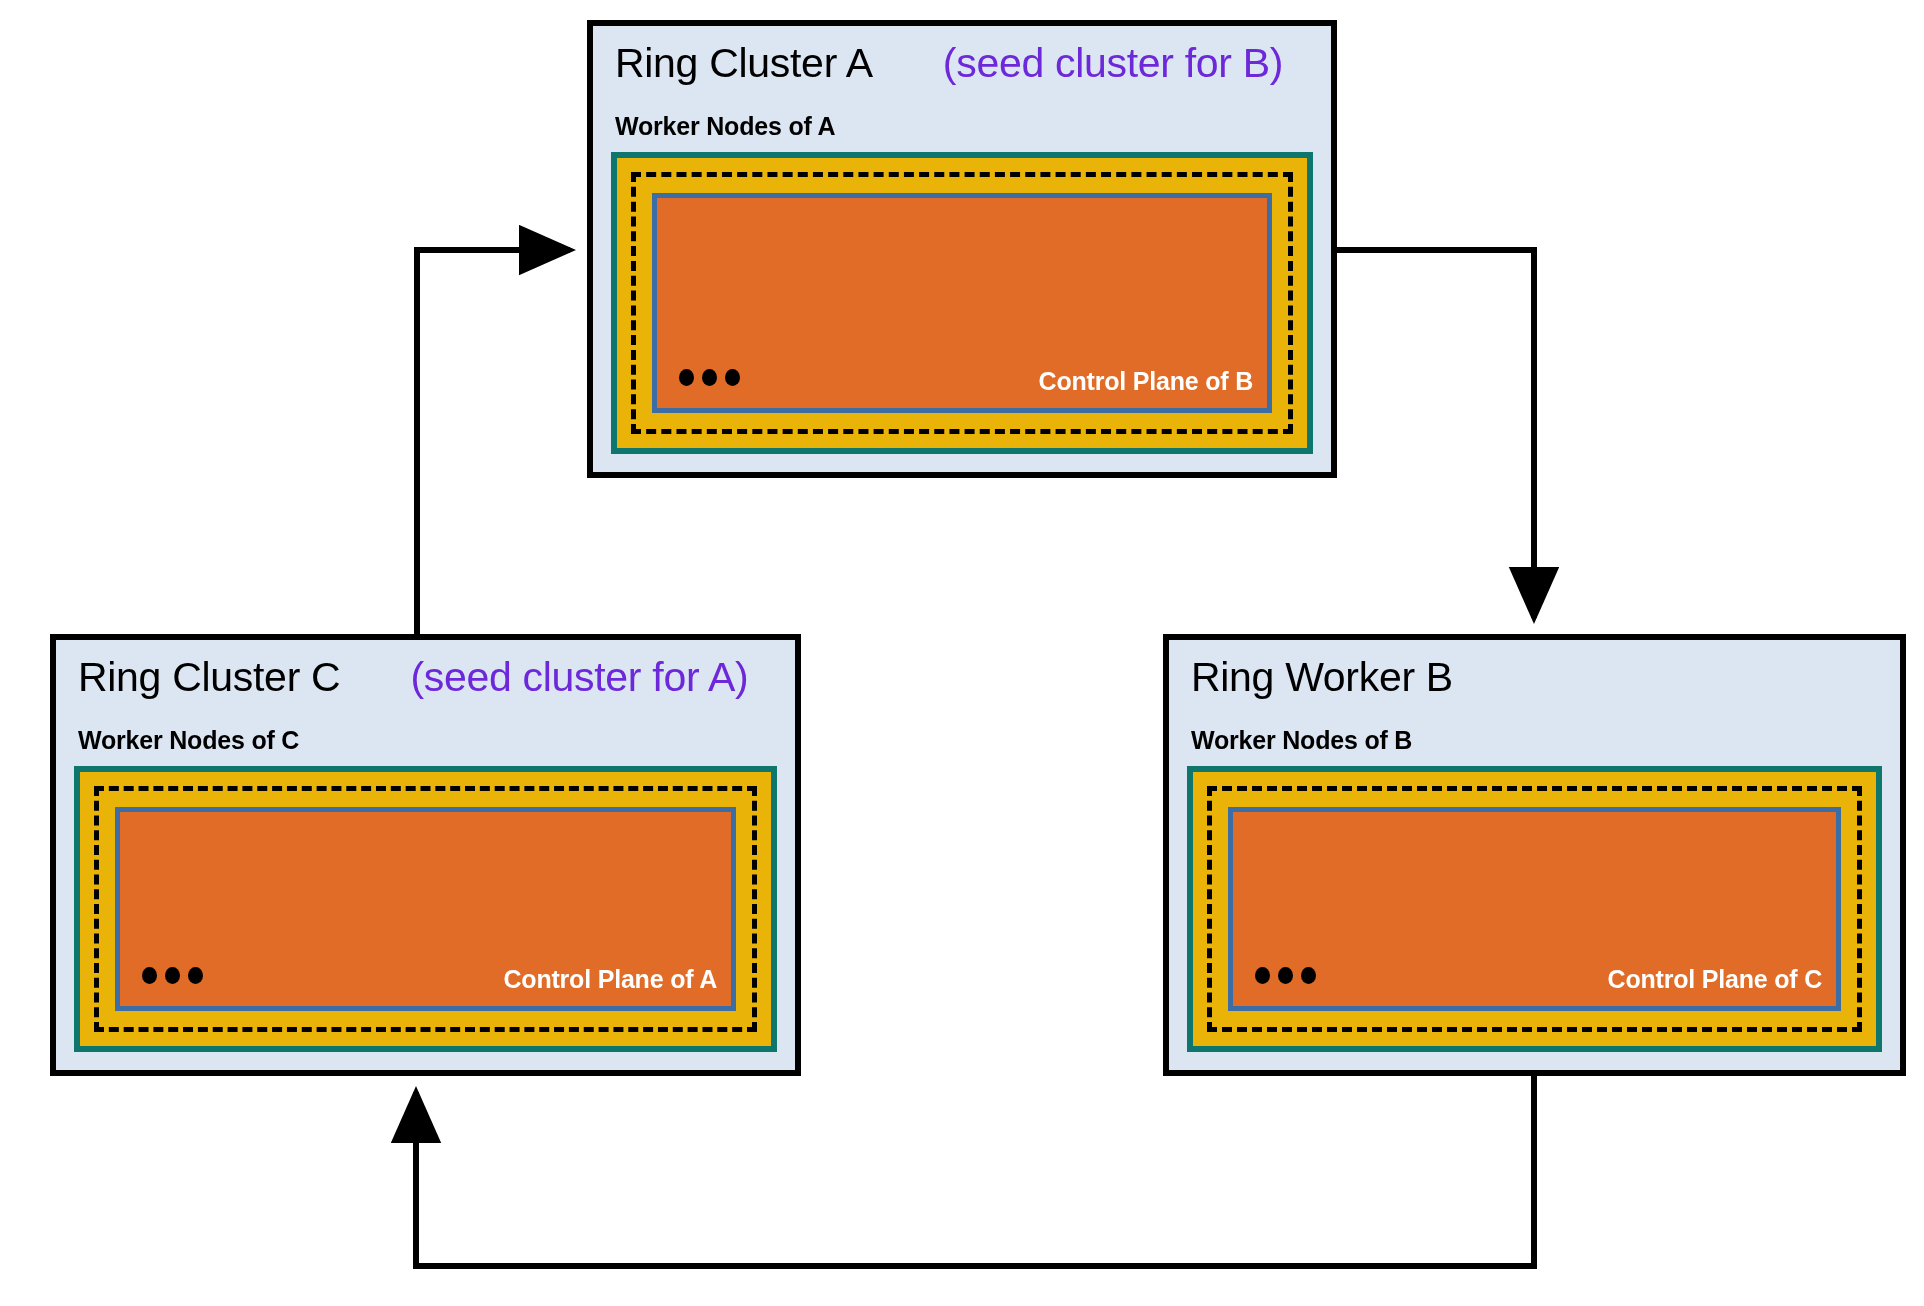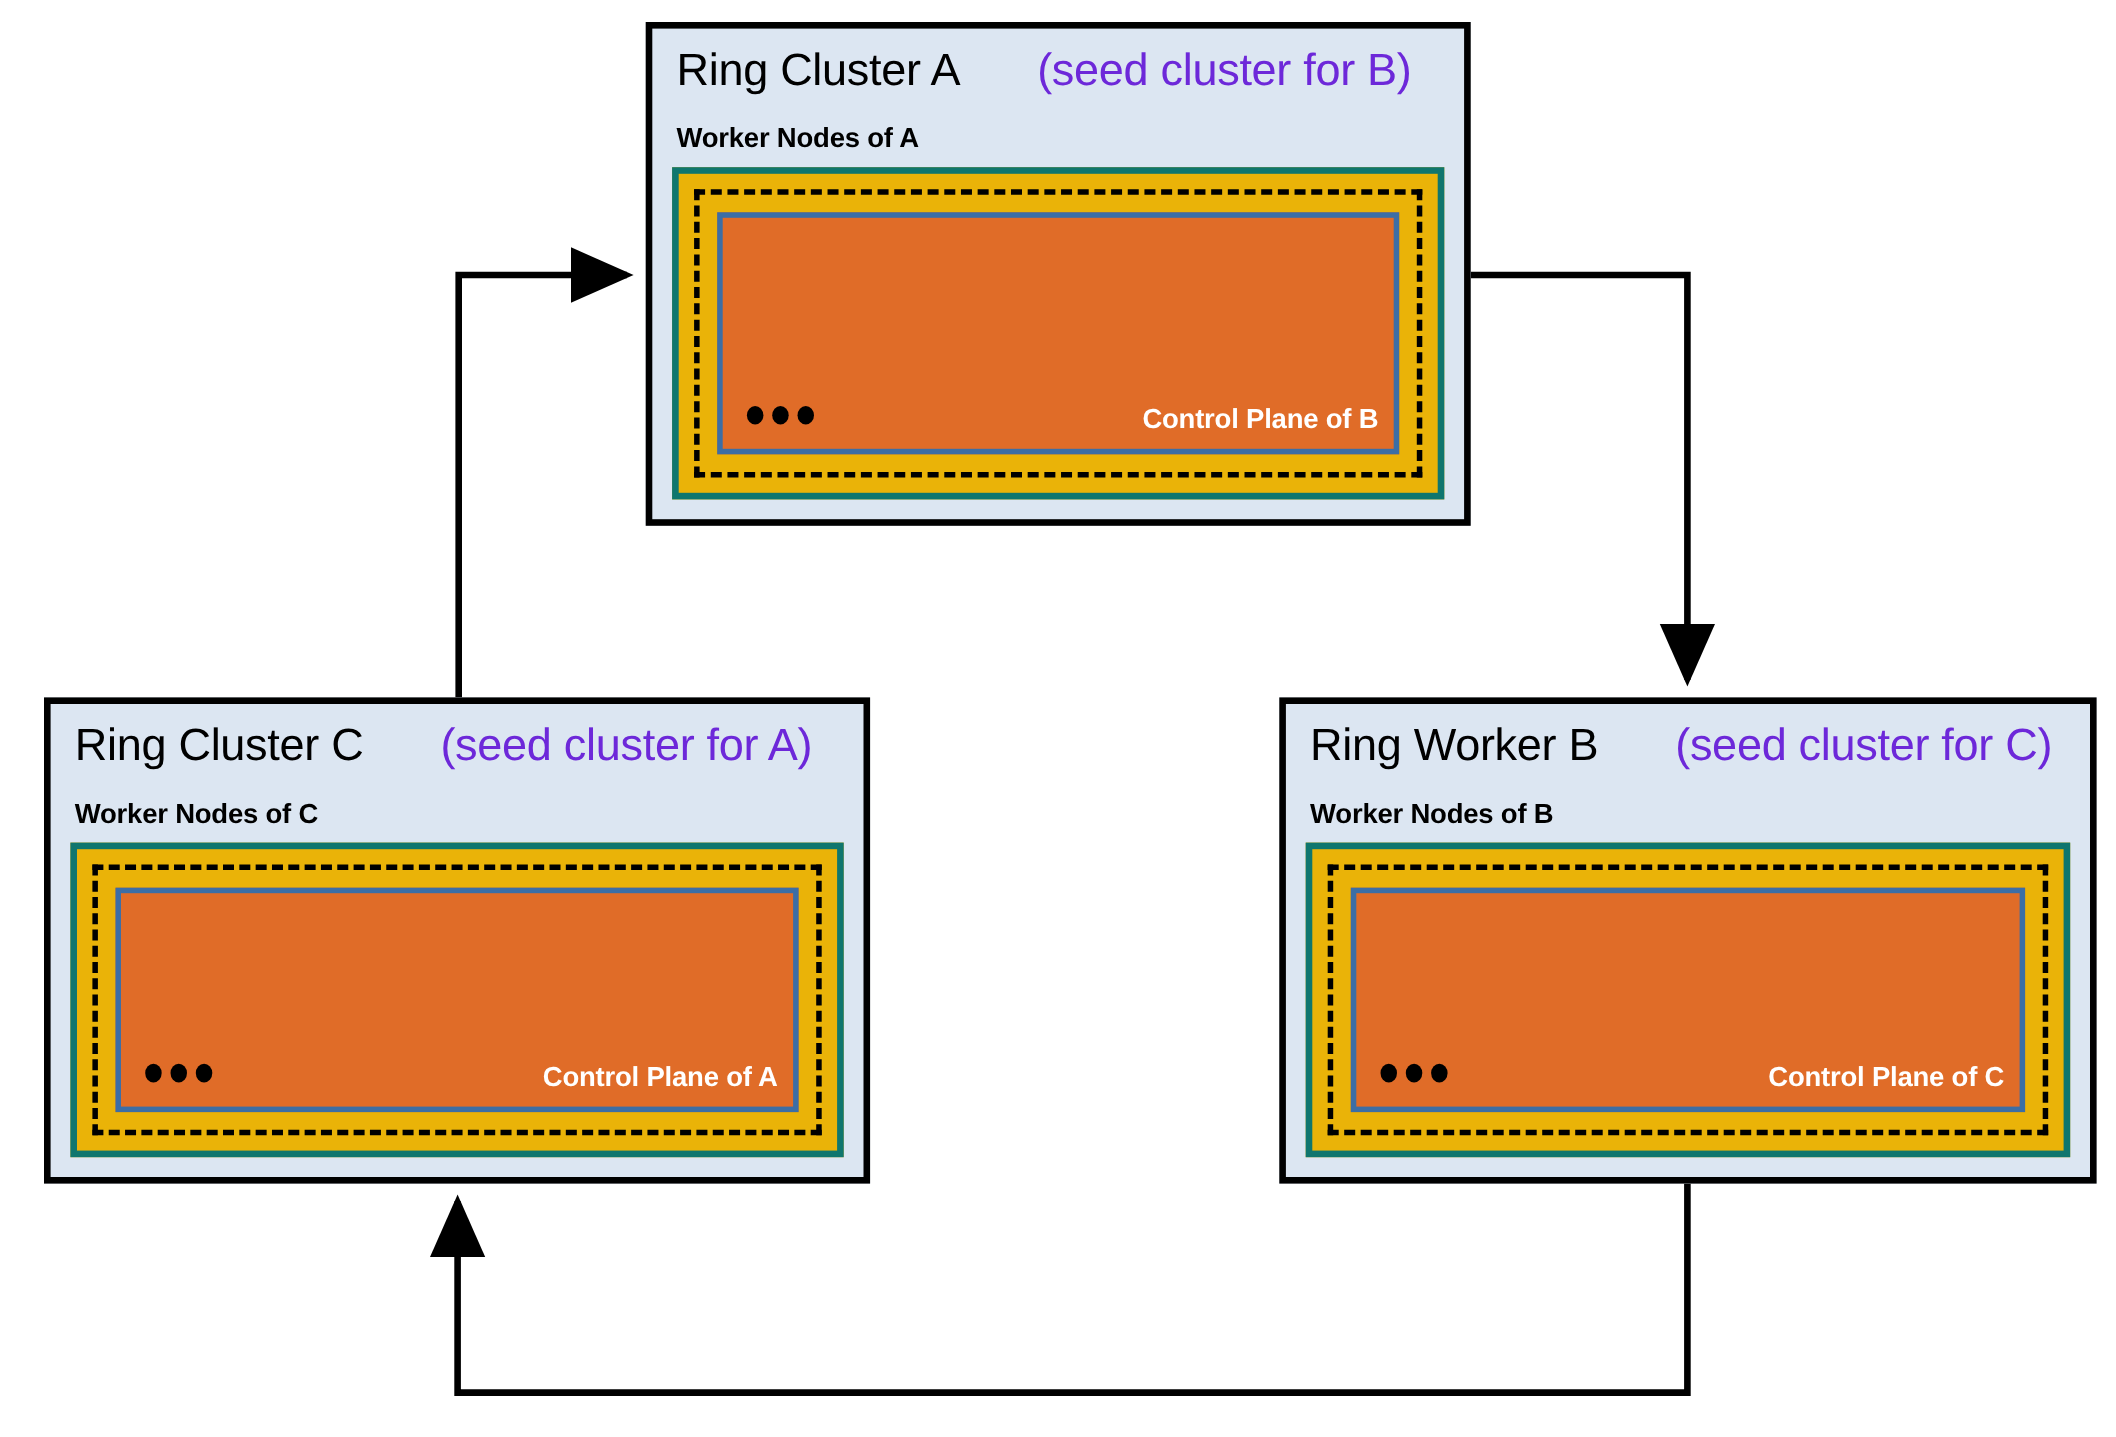--- a/index.html
+++ b/index.html
@@ -118,21 +118,21 @@
   }
   .ellipsis-dots span {
     display: block;
     width: 15px;
     height: 17px;
     border-radius: 50%;
     background: #000000;
   }
   
   #cluster-a { left: 587px;  top: 20px;  width: 750px; height: 458px; }
-  #cluster-c { left: 40px;   top: 634px; width: 751px; height: 442px; }
+  #cluster-c { left: 50px;   top: 634px; width: 751px; height: 442px; }
   #cluster-b { left: 1163px; top: 634px; width: 743px; height: 442px; }
 </style>
 </head>
 <body>
 
 <div id="canvas">
 
   <svg class="arrows" viewBox="0 0 1924 1306" width="1924" height="1306">
     <defs>
       <marker id="arrowhead" markerWidth="11" markerHeight="11" refX="8.5" refY="4.2" orient="auto" markerUnits="strokeWidth">
@@ -183,21 +183,20 @@
           </div>
           <div class="cp-label">Control Plane of A</div>
         </div>
       </div>
     </div>
   </div>
 
   <div id="cluster-b" class="cluster">
     <div class="cluster-title">
       <span class="cluster-name">Ring Worker B</span>
-      <span class="cluster-seed">(seed cluster for C)</span>
     </div>
     <div class="worker-label">Worker Nodes of B</div>
     <div class="worker-box">
       <div class="dashed-box">
         <div class="control-plane">
           <div class="ellipsis-dots">
             <span></span>
               <span></span>
               <span></span>
           </div>

